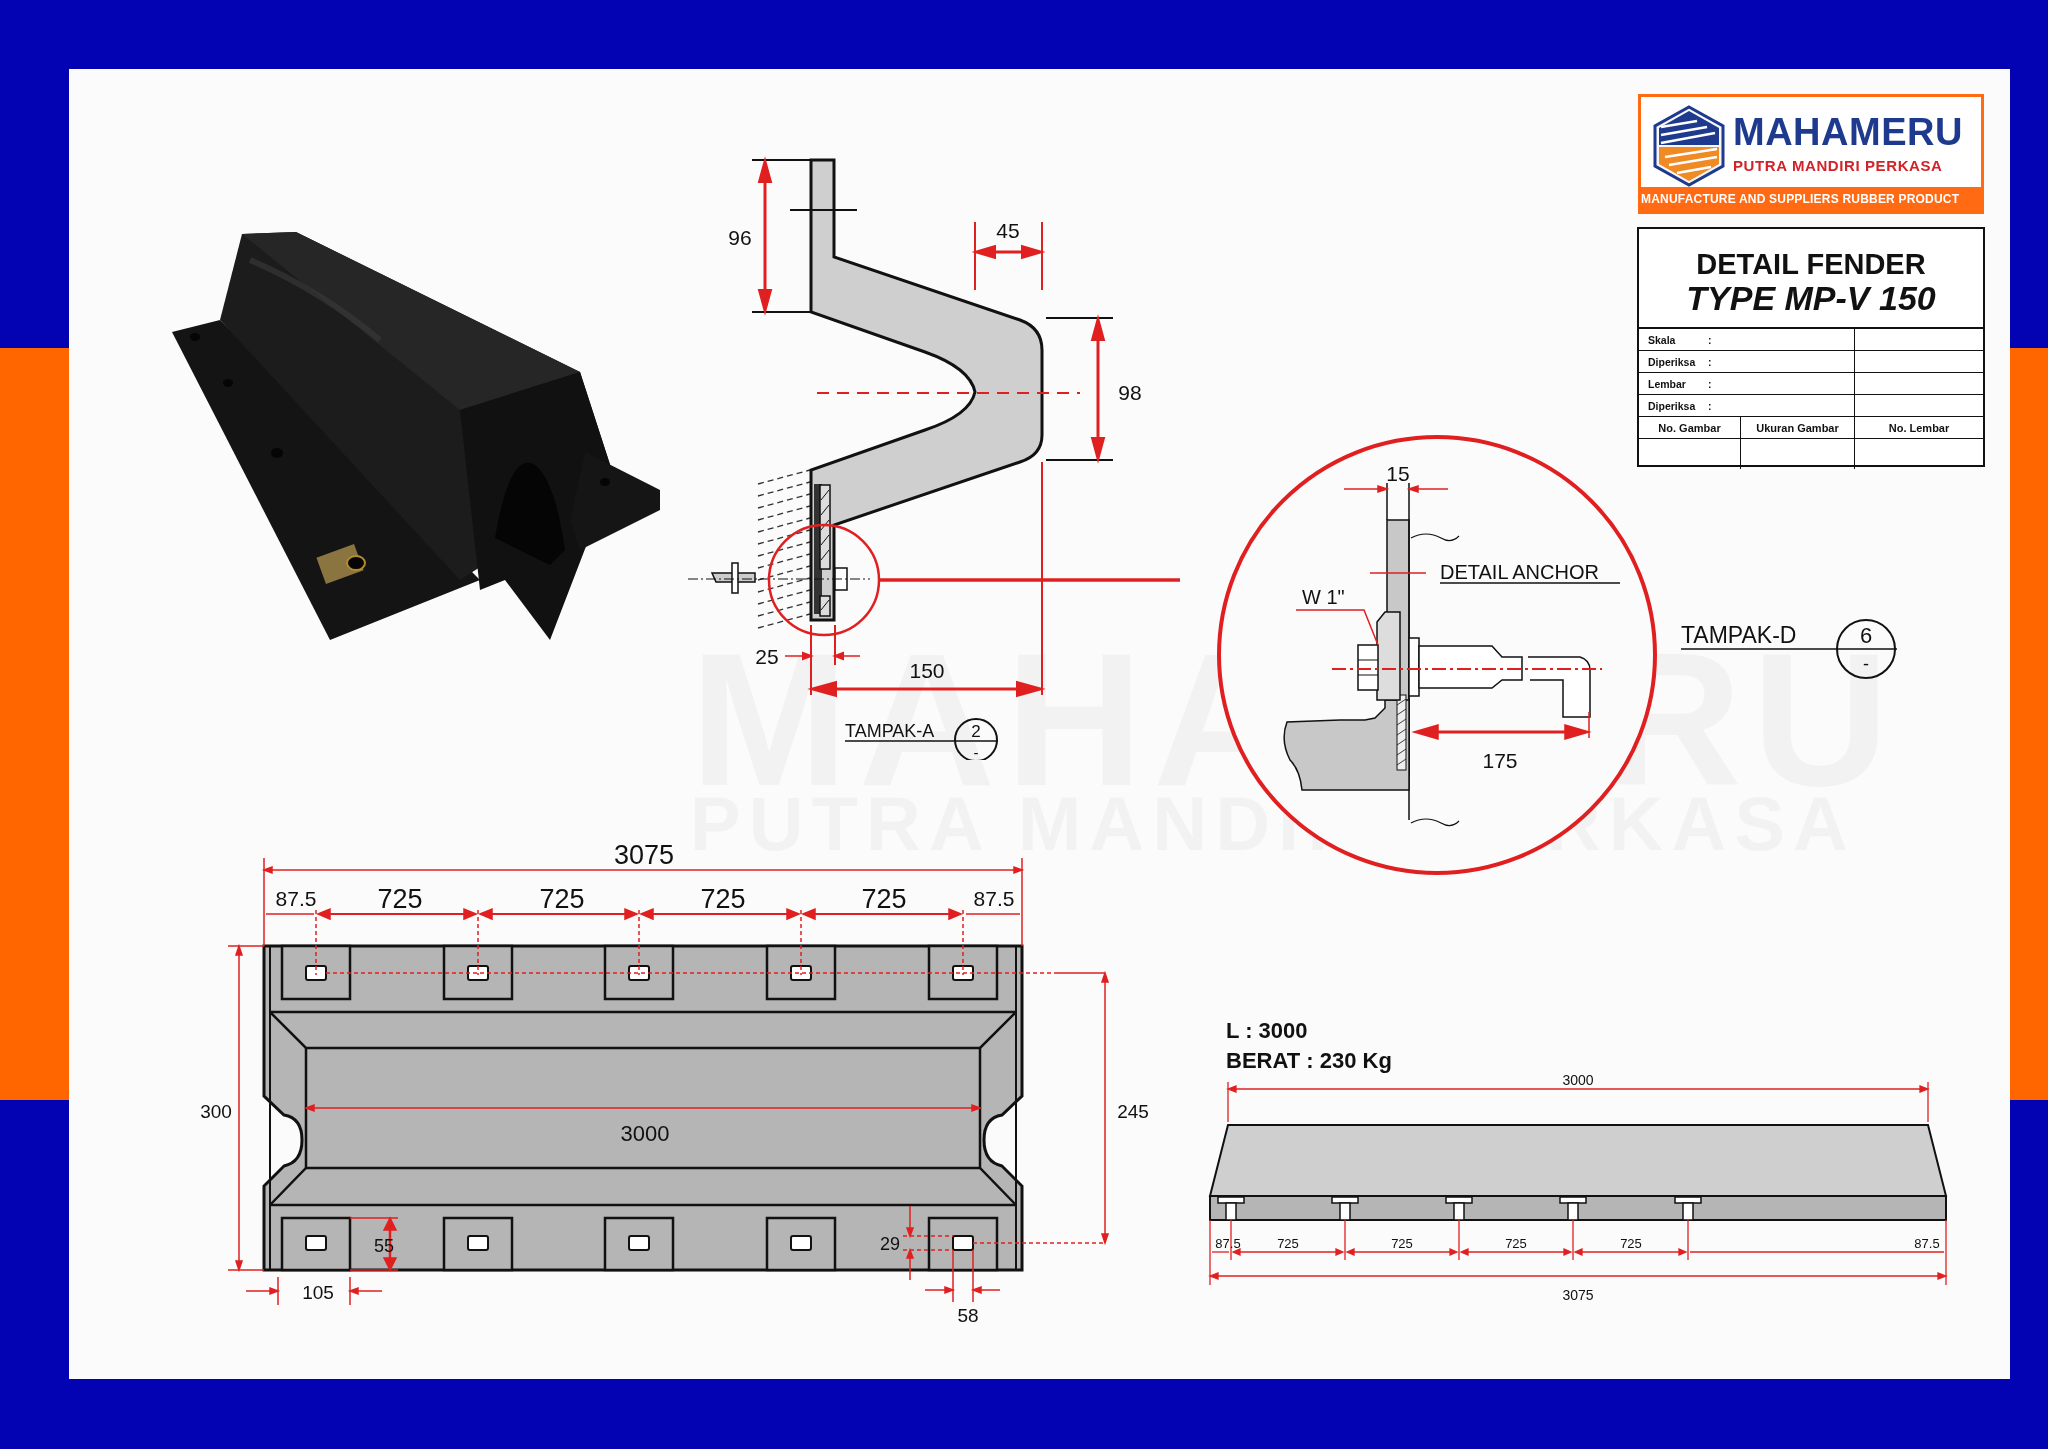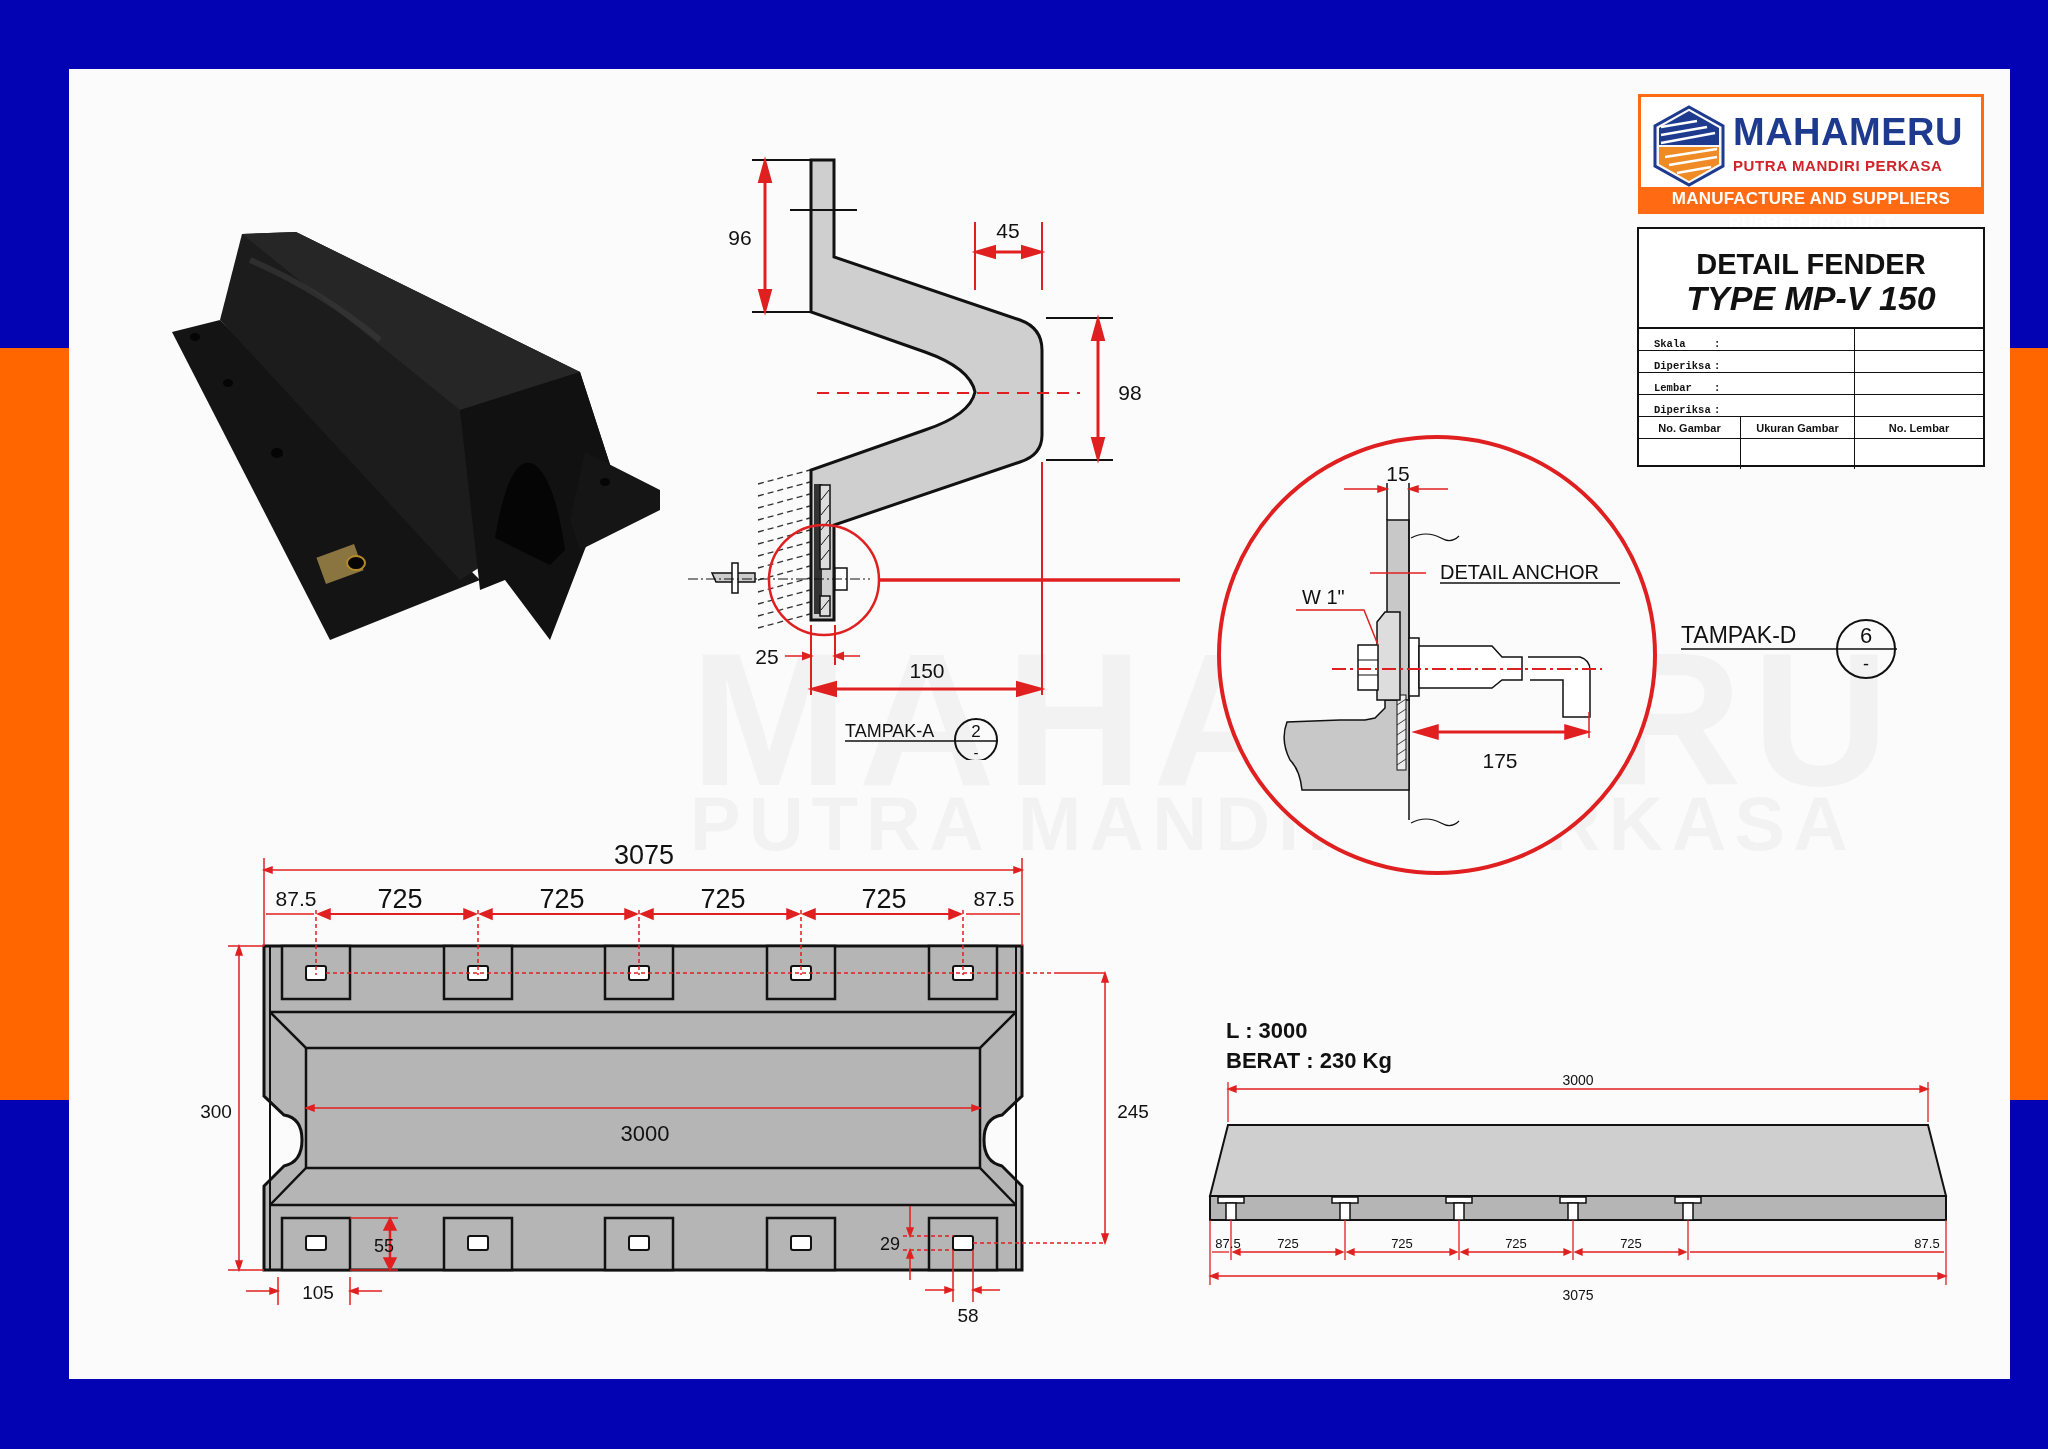--- a/index.html
+++ b/index.html
@@ -5,27 +5,27 @@
   html, body { margin:0; padding:0; }
   body { width:2048px; height:1449px; position:relative; overflow:hidden; background:#0303b3; font-family:"Liberation Sans", sans-serif; }
   .band-orange { position:absolute; left:0; top:348px; width:2048px; height:752px; background:#ff6600; }
   .sheet { position:absolute; left:69px; top:69px; width:1941px; height:1310px; background:#fbfbfb; }
   .abs { position:absolute; }
   svg text { font-family:"Liberation Sans", sans-serif; }
   .watermark { position:absolute; color:rgba(0,0,0,0.035); font-weight:bold; white-space:nowrap; }
   .logo-box { position:absolute; left:1638px; top:94px; width:346px; height:120px; border:3px solid #ff6a13; background:#fff; box-sizing:border-box; }
   .logo-name { position:absolute; left:92px; top:14px; font-size:38px; font-weight:bold; color:#1d3a8f; letter-spacing:0.5px; }
   .logo-sub { position:absolute; left:92px; top:60px; font-size:15px; font-weight:bold; color:#d0232a; letter-spacing:0.6px; }
-  .logo-bar { position:absolute; left:0; bottom:0; width:100%; height:24px; background:#ff6a13; color:#fff; font-size:17px; font-weight:bold; text-align:center; line-height:24px; letter-spacing:0.2px; }
+  .logo-bar { position:absolute; left:0; bottom:0; width:100%; height:24px; background:#ff6a13; color:#fff; font-size:12px; font-weight:bold; line-height:24px; letter-spacing:0.2px; }
   .title-block { position:absolute; left:1637px; top:227px; width:348px; height:240px; border:2px solid #111; background:#fff; box-sizing:border-box; }
   .tb-head { height:100px; border-bottom:2px solid #111; text-align:center; box-sizing:border-box; padding-top:20px; }
   .tb-title1 { font-size:29px; font-weight:bold; color:#111; line-height:30px; }
   .tb-title2 { font-size:34px; font-weight:bold; font-style:italic; color:#111; line-height:38px;text-align:center; }
   .tb-row { display:flex; height:22px; border-bottom:1.5px solid #111; box-sizing:border-box; font-size:10.5px; font-weight:bold; color:#111; }
-  .tb-row .l { width:216px; border-right:1.5px solid #111; display:flex; align-items:flex-end; padding-left:15px; box-sizing:border-box;font-family:Liberation Mono, monospace; }
+  .tb-row .l { width:216px; border-right:1.5px solid #111; display:flex; align-items:center; padding-left:9px; box-sizing:border-box; }
   .tb-row .l .k { width:60px; }
   .tb-row .r { flex:1; }
   .tb-foot { display:flex; height:22px; border-bottom:1.5px solid #111; box-sizing:border-box; font-size:11px; font-weight:bold; color:#111; }
   .tb-foot div, .tb-blank div { border-right:1.5px solid #111; display:flex; align-items:center; justify-content:center; box-sizing:border-box; }
   .tb-foot div:last-child, .tb-blank div:last-child { border-right:none; }
   .tb-blank { display:flex; height:30px; }
   .c1 { width:102px; } .c2 { width:114px; } .c3 { flex:1; }
   .info-text { position:absolute; left:1226px; top:1016px; font-size:22px; font-weight:bold; color:#111; line-height:30px; }
 </style>
 </head>

